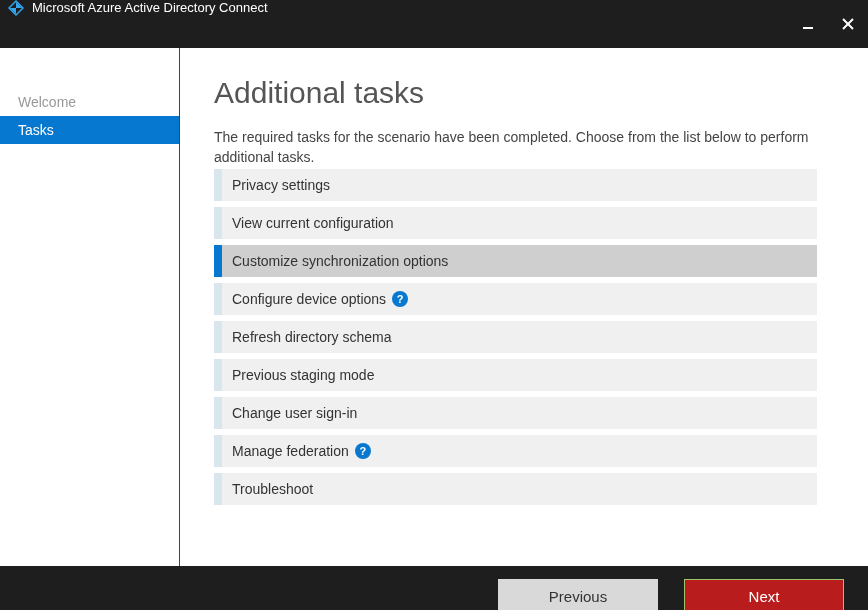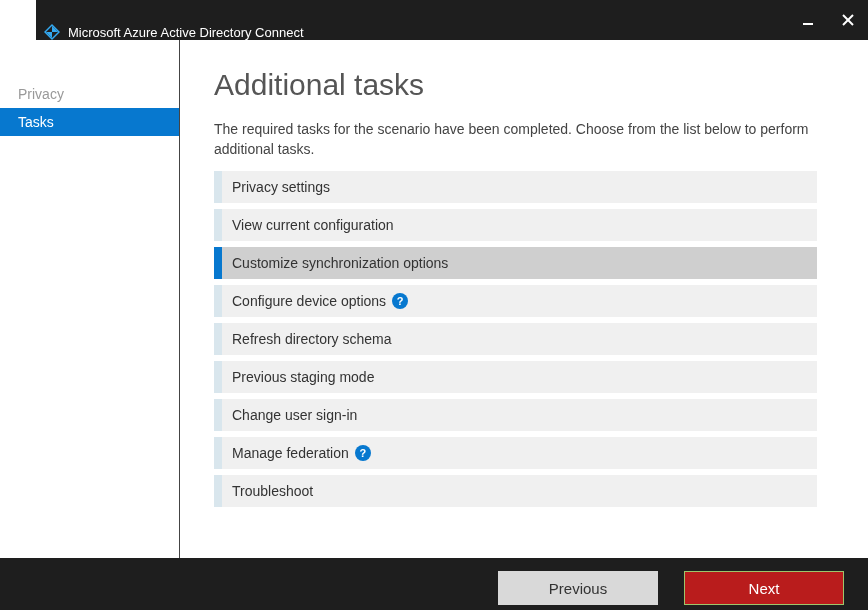--- a/index.html
+++ b/index.html
@@ -1,19 +1,19 @@
 <!DOCTYPE html>
 <html><head>
 <meta charset="utf-8">
 <style>
   * { box-sizing: border-box; margin: 0; padding: 0; }
   html, body { width: 868px; height: 610px; font-family: "Segoe UI", Arial, sans-serif; background: #fff; overflow: hidden; }
   .titlebar {
-    height: 40px; background: #1e1e1e; color: #fff; display: flex; align-items: flex-end;
-    padding-left: 8px; font-size: 13px; margin-left: 36px;
+    height: 48px; background: #1e1e1e; color: #fff; display: flex; align-items: flex-start;
+    padding-left: 8px; font-size: 13px;
   }
   .titlebar .logo {
     width: 16px; height: 16px; margin-right: 8px; display: flex; align-items: center; justify-content: center;
   }
   .titlebar .title { flex: 1; }
   .titlebar .win-controls { display: flex; height: 100%; }
   .titlebar .win-btn {
     width: 40px; display: flex; align-items: center; justify-content: center; cursor: pointer;
     font-size: 14px; font-weight: bold;
   }
@@ -29,21 +29,21 @@
   .sidebar-item.active {
     background: #0778cf; color: #fff;
   }
   .main {
     flex: 1; padding: 28px 51px 20px 34px; overflow-y: auto;
   }
   .main h1 {
     font-size: 30px; font-weight: 300; color: #555; margin-bottom: 18px;
   }
   .desc {
-    font-size: 14px; color: #444; margin-bottom: 12px; line-height: 1.4;
+    font-size: 14px; color: #444; margin-bottom: 2px; line-height: 1.4;
   }
   .task-list { display: flex; flex-direction: column; gap: 6px; }
   .task {
     background: #f0f0f0; height: 32px; display: flex; align-items: center;
     border-left: 8px solid #d9e6ed; padding-left: 10px; font-size: 14px; color: #333;
     cursor: pointer;
   }
   .task.selected {
     background: #cfcfcf; border-left-color: #0778cf;
   }
@@ -87,21 +87,21 @@
           <line x1="1" y1="1" x2="11" y2="11" stroke="#fff" stroke-width="2"></line>
           <line x1="11" y1="1" x2="1" y2="11" stroke="#fff" stroke-width="2"></line>
         </svg>
     </div>
   </div>
 </div>
 
 <div class="body">
   <div class="sidebar">
     <div class="sidebar-item">
-      <span>Privacy</span>
+      <span>Welcome</span>
     </div>
     <div class="sidebar-item active">
       <span>Tasks</span>
     </div>
   </div>
 
   <div class="main">
     <h1>Additional tasks</h1>
     <p class="desc">The required tasks for the scenario have been completed. Choose from the list below to perform additional tasks.</p>
 

